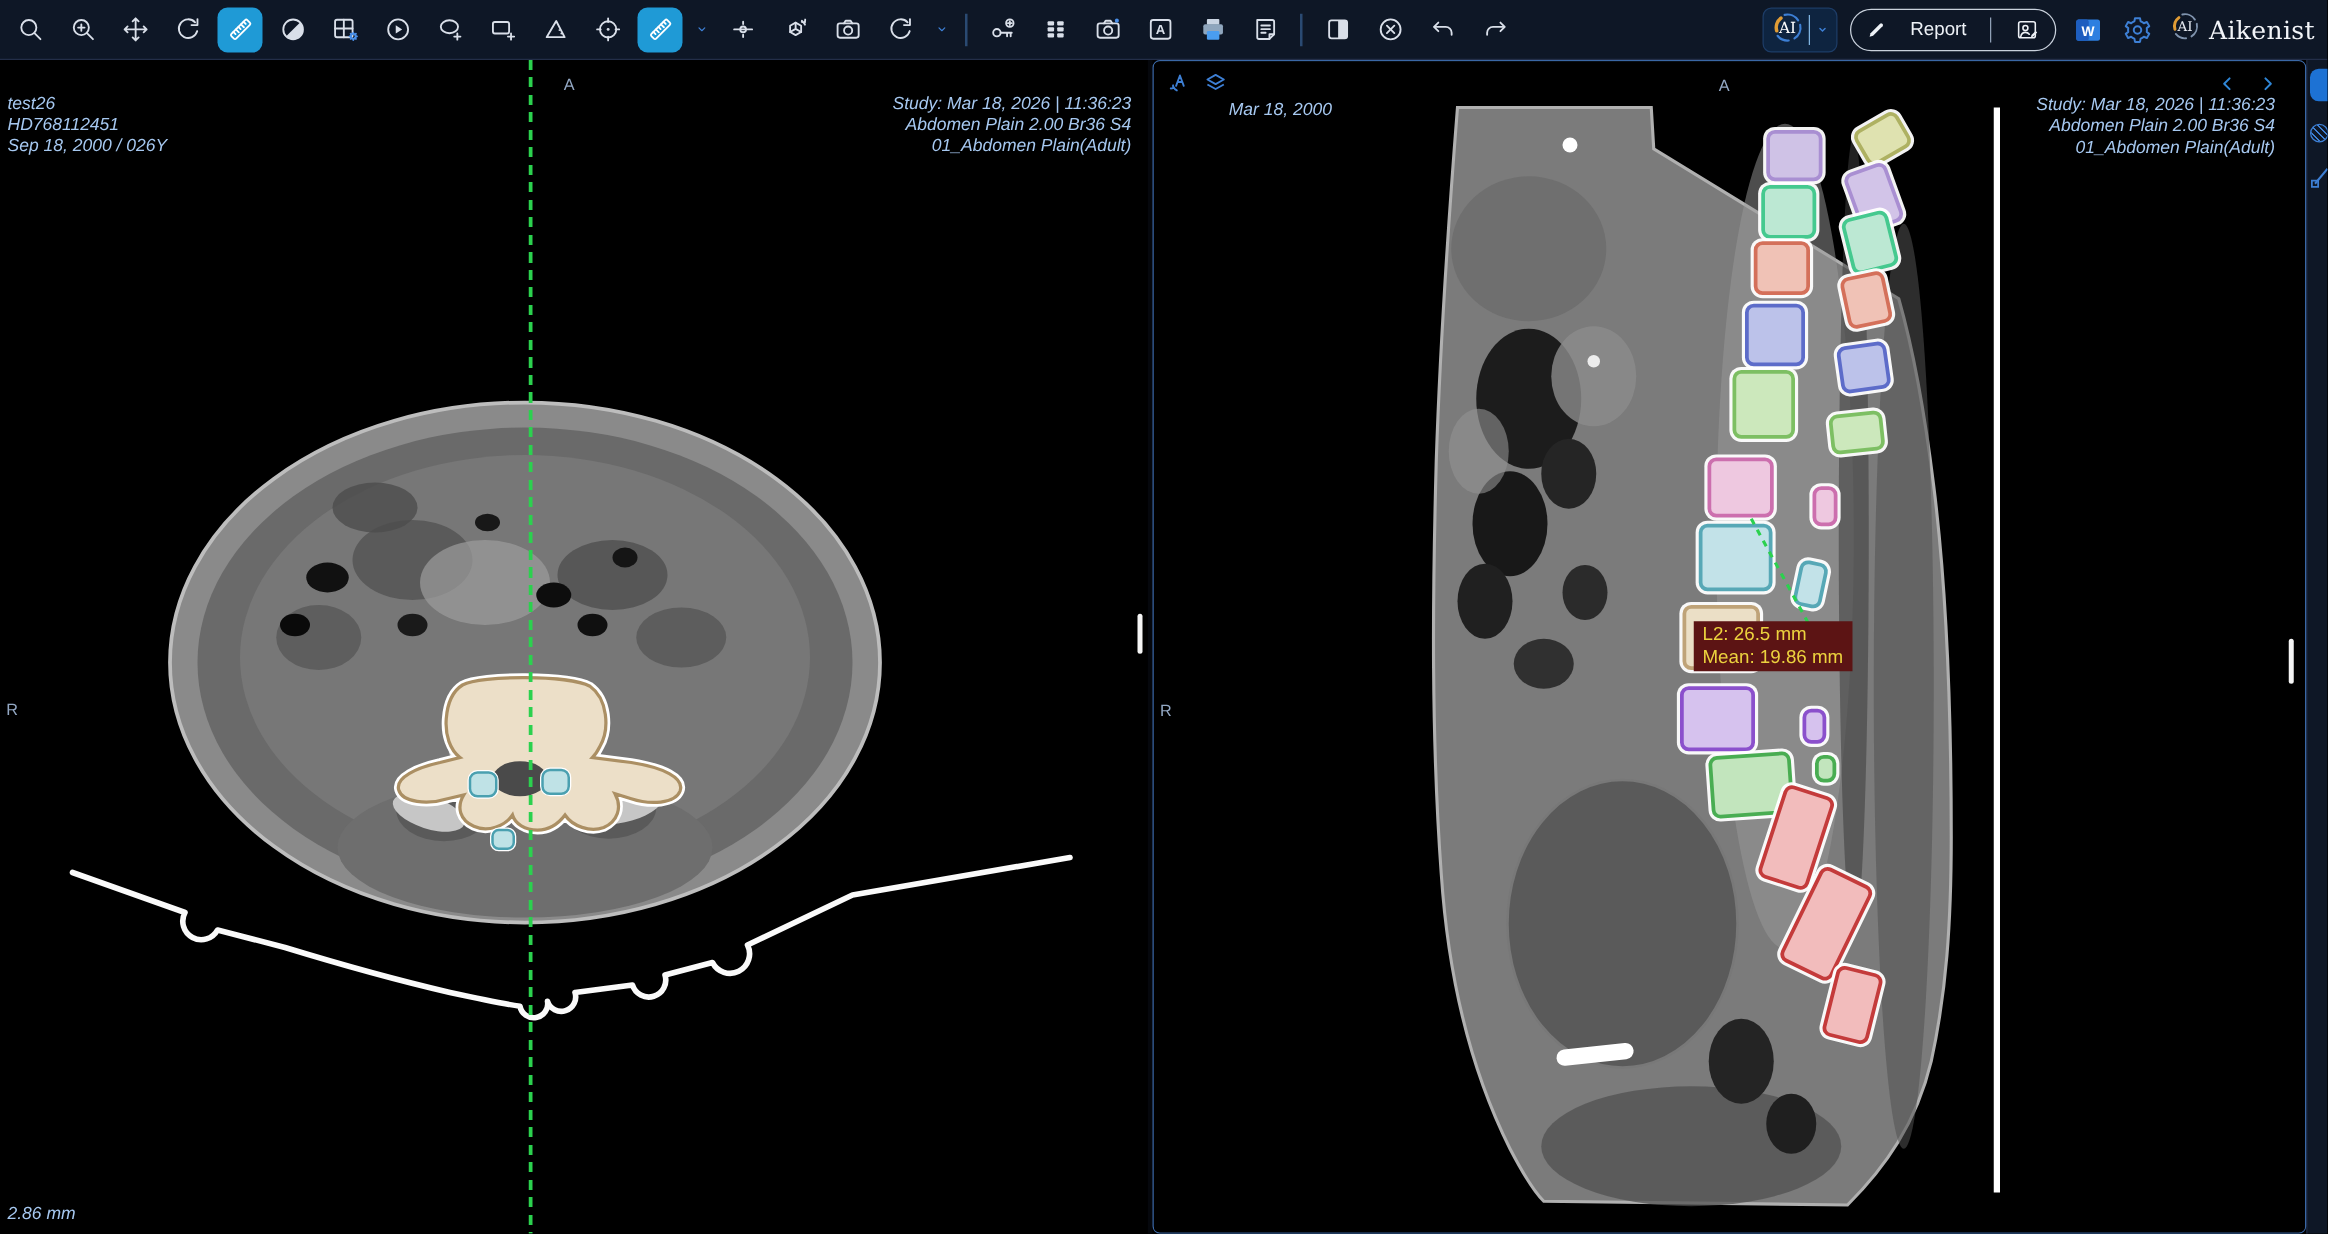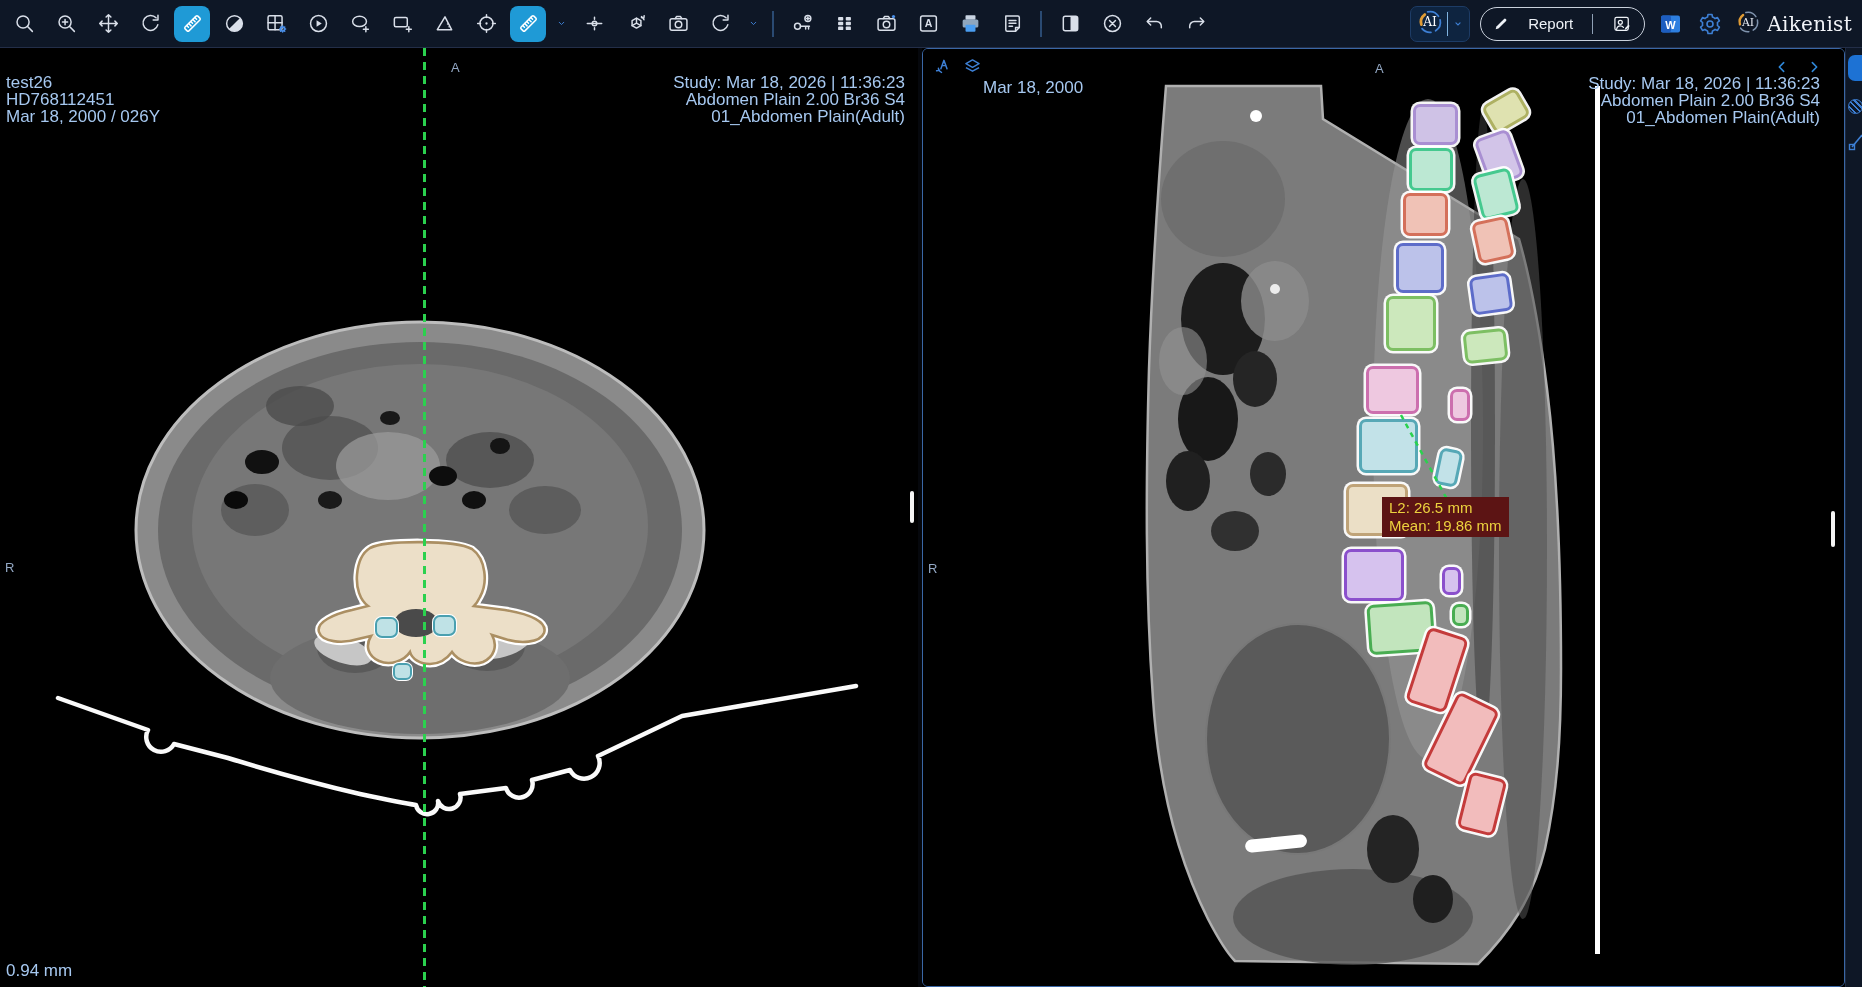--- a/index.html
+++ b/index.html
@@ -36,21 +36,21 @@
 
   
   .workspace{position:absolute;left:0;top:48px;width:1862px;height:939px;display:flex;}
   .viewport{position:relative;background:#000;height:939px;overflow:hidden;}
   .vp-left{width:918px;}
   .vp-gap{width:4px;background:#05070c;}
   .vp-right{width:923px;border:1px solid var(--selected-border);border-radius:6px;}
   .side-rail{width:17px;background:var(--toolbar-bg);border-left:1px solid #1c2940;
     display:flex;flex-direction:column;align-items:flex-start;padding-top:7px;gap:18px;}
 
-  .ovl{position:absolute;color:var(--overlay-text);font-size:17px;line-height:17px;z-index:30;}
+  .ovl{position:absolute;color:var(--overlay-text);font-size:14px;line-height:17px;z-index:30;font-style:italic;}
   .ovl.right{text-align:right;}
   .marker{position:absolute;color:var(--marker);font-size:13px;z-index:30;}
   .scroll-thumb{position:absolute;width:4px;border-radius:2px;background:#f5f5f5;z-index:40;}
 
   .refline-v{position:absolute;top:0;bottom:0;width:2.5px;z-index:20;
     background:repeating-linear-gradient(to bottom,var(--green) 0 8px,transparent 8px 14px);}
 
   .ct{position:absolute;left:0;top:0;z-index:5;}
 
   
@@ -400,33 +400,33 @@
         <path d="M58 650 L148 682 A12 12 0 1 0 174 696 L228 710
                  Q300 732 360 746 Q402 755 416 757 A9 9 0 1 0 438 753 A10 10 0 1 0 460 746
                  L506 740 A11 11 0 1 0 532 732 L570 722 A12 12 0 1 0 598 708 L682 668 L856 638" fill="none" stroke="#fafafa" stroke-width="4.5" stroke-linecap="round" stroke-linejoin="round"></path>
       </svg>
 
       <div class="refline-v" style="left:423px;"></div>
 
       <div class="ovl" style="left:6px;top:26px;">
         <div>test26</div>
         <div>HD768112451</div>
-        <div>Mar 18, 2000 / 026Y</div>
+        <div>Sep 18, 2000 / 026Y</div>
       </div>
 
       <div class="ovl right" style="right:13px;top:26px;">
         <div>Study: Mar 18, 2026 | 11:36:23</div>
         <div>Abdomen Plain 2.00 Br36 S4</div>
         <div>01_Abdomen Plain(Adult)</div>
       </div>
 
       <div class="marker" style="left:451px;top:12px;">A</div>
       <div class="marker" style="left:5px;top:512px;">R</div>
 
-      <div class="ovl" style="left:6px;bottom:8px;">0.94 mm</div>
+      <div class="ovl" style="left:6px;bottom:8px;">2.86 mm</div>
 
       <div class="scroll-thumb" style="right:4px;top:443px;height:32px;"></div>
     </div>
 
     <div class="vp-gap"></div>
 
     <div class="viewport vp-right">
       <svg class="ct" width="921" height="937" viewBox="0 0 921 937">
         <rect width="921" height="937" fill="#000"></rect>
         <path d="M243 37 C238 100 230 200 226 320 C223 430 222 540 230 650 C236 740 255 810 285 870
@@ -477,21 +477,21 @@
           <div class="seg" style="left: 527px; top: 340px; width: 20px; height: 32px; border-color: rgb(204, 111, 174); background: rgb(238, 200, 224); transform: rotate(0deg);"></div>
           <div class="seg" style="left: 514px; top: 400px; width: 23px; height: 37px; border-color: rgb(87, 168, 182); background: rgb(194, 226, 232); transform: rotate(12deg);"></div>
           <div class="seg" style="left: 519px; top: 518px; width: 19px; height: 28px; border-color: rgb(139, 80, 204); background: rgb(214, 194, 238); transform: rotate(0deg);"></div>
           <div class="seg" style="left: 529px; top: 555px; width: 17px; height: 22px; border-color: rgb(73, 173, 82); background: rgb(194, 229, 189); transform: rotate(0deg);"></div>
         </div>
 
       <svg class="measure-line" width="921" height="937">
         <line x1="478" y1="366" x2="525" y2="452" stroke="#2bd14e" stroke-width="2.5" stroke-dasharray="5 5"></line>
       </svg>
 
-      <div class="measure-label" style="left:459px;top:448px;">
+      <div class="measure-label" style="left:432px;top:448px;">
         <div>L2: 26.5 mm</div>
         <div>Mean: 19.86 mm</div>
       </div>
 
       <div class="vp-icons">
         <span style="display:flex;">
           <svg viewBox="0 0 24 24" width="21" height="21" fill="none" stroke="currentColor" stroke-width="1.7" stroke-linecap="round" stroke-linejoin="round">
             <path d="M9 14.5 L12.5 5 L16 14.5 M10.5 11h4"></path>
             <path d="M6.5 15.5a6.5 6.5 0 0 0 3.2 3.2"></path>
               <path d="M6.2 14l.4 2.6-2.5.3"></path>

